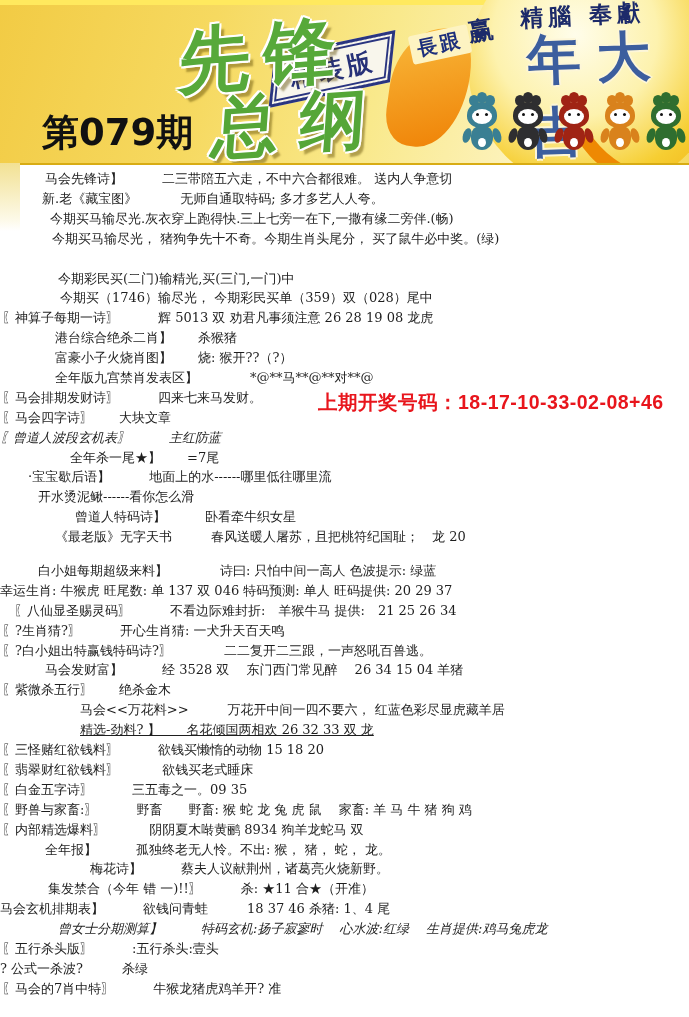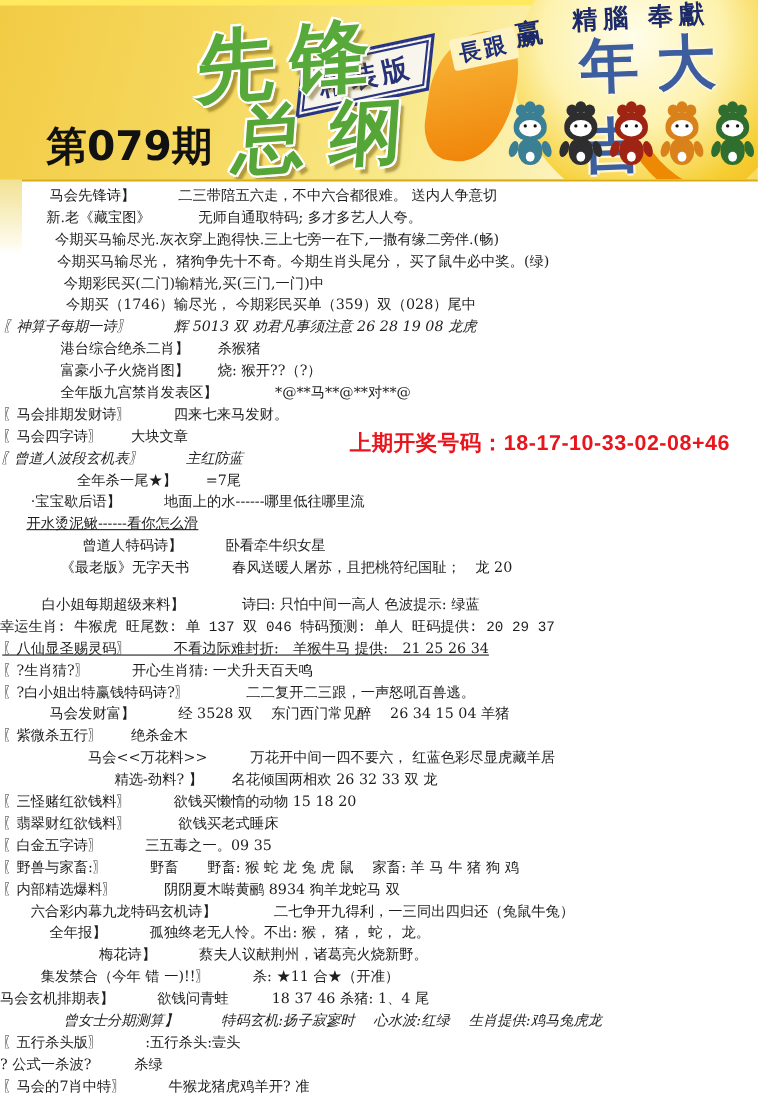--- a/index.html
+++ b/index.html
@@ -149,53 +149,52 @@
 
   <div class="left-edge"></div>
 
   <div class="prev-draw">上期开奖号码：18-17-10-33-02-08+46</div>
 
   <div class="body-lines">
       <div class="line" style="padding-left: 45px;">马会先锋诗】　　　二三带陪五六走，不中六合都很难。 送内人争意切</div>
       <div class="line" style="padding-left: 42px;">新.老《藏宝图》　　　 无师自通取特码; 多才多艺人人夸。</div>
       <div class="line" style="padding-left: 50px;">今期买马输尽光.灰衣穿上跑得快.三上七旁一在下,一撒有缘二旁伴.(畅)</div>
       <div class="line" style="padding-left: 52px;">今期买马输尽光， 猪狗争先十不奇。今期生肖头尾分， 买了鼠牛必中奖。(绿)</div>
-      <div class="line" style="padding-left: 58px;">今期彩民买(二门)输精光,买(三门,一门)中</div>
+      <div class="line" style="padding-left: 58px; margin-top: 20px;">今期彩民买(二门)输精光,买(三门,一门)中</div>
       <div class="line" style="padding-left: 60px;">今期买（1746）输尽光， 今期彩民买单（359）双（028）尾中</div>
-      <div class="line" style="padding-left: 2px; font-style: italic;">〖神算子每期一诗〗　　　辉 5013 双 劝君凡事须注意 26 28 19 08 龙虎</div>
+      <div class="line" style="padding-left: 2px;">〖神算子每期一诗〗　　　辉 5013 双 劝君凡事须注意 26 28 19 08 龙虎</div>
       <div class="line" style="padding-left: 55px;">港台综合绝杀二肖】　　杀猴猪</div>
       <div class="line" style="padding-left: 55px;">富豪小子火烧肖图】　　烧: 猴开??（?）</div>
       <div class="line" style="padding-left: 55px;">全年版九宫禁肖发表区】　　　　*@**马**@**对**@</div>
       <div class="line" style="padding-left: 2px;">〖马会排期发财诗〗　　　四来七来马发财。</div>
       <div class="line" style="padding-left: 2px;">〖马会四字诗〗　　大块文章</div>
       <div class="line" style="padding-left: 0px; font-style: italic;">〖曾道人波段玄机表〗　　　主红防蓝</div>
       <div class="line" style="padding-left: 70px;">全年杀一尾★】　　=7尾</div>
       <div class="line" style="padding-left: 28px;">·宝宝歇后语】　　　地面上的水------哪里低往哪里流</div>
-      <div class="line" style="padding-left: 24px; text-decoration: underline;">开水烫泥鳅------看你怎么滑</div>
+      <div class="line" style="padding-left: 38px;">开水烫泥鳅------看你怎么滑</div>
       <div class="line" style="padding-left: 75px;">曾道人特码诗】　　　卧看牵牛织女星</div>
       <div class="line" style="padding-left: 55px;">《最老版》无字天书　　　春风送暖人屠苏，且把桃符纪国耻；　龙 20</div>
       <div class="line spacer" style="padding-left: 0px;"></div>
       <div class="line" style="padding-left: 38px;">白小姐每期超级来料】　　　　诗曰: 只怕中间一高人 色波提示: 绿蓝</div>
-      <div class="line" style="padding-left: 0px; font-family: Liberation Mono, monospace;">幸运生肖: 牛猴虎 旺尾数: 单 137 双 046 特码预测: 单人 旺码提供: 20 29 37</div>
-      <div class="line" style="padding-left: 2px; text-decoration: underline;">〖八仙显圣赐灵码〗　　　不看边际难封折:　羊猴牛马 提供:　21 25 26 34</div>
+      <div class="line" style="padding-left: 0px;">幸运生肖: 牛猴虎 旺尾数: 单 137 双 046 特码预测: 单人 旺码提供: 20 29 37</div>
+      <div class="line" style="padding-left: 14px;">〖八仙显圣赐灵码〗　　　不看边际难封折:　羊猴牛马 提供:　21 25 26 34</div>
       <div class="line" style="padding-left: 2px;">〖?生肖猜?〗　　　开心生肖猜: 一犬升天百天鸣</div>
       <div class="line" style="padding-left: 2px;">〖?白小姐出特赢钱特码诗?〗　　　　二二复开二三跟，一声怒吼百兽逃。</div>
       <div class="line" style="padding-left: 45px;">马会发财富】　　　经 3528 双　 东门西门常见醉　 26 34 15 04 羊猪</div>
       <div class="line" style="padding-left: 2px;">〖紫微杀五行〗　　绝杀金木</div>
       <div class="line" style="padding-left: 80px;">马会&lt;&lt;万花料&gt;&gt;　　　万花开中间一四不要六， 红蓝色彩尽显虎藏羊居</div>
-      <div class="line" style="padding-left: 104px;">精选-劲料? 】　　名花倾国两相欢 26 32 33 双 龙</div>
+      <div class="line" style="padding-left: 80px; text-decoration: underline;">精选-劲料? 】　　名花倾国两相欢 26 32 33 双 龙</div>
       <div class="line" style="padding-left: 2px;">〖三怪赌红欲钱料〗　　　欲钱买懒惰的动物 15 18 20</div>
       <div class="line" style="padding-left: 2px;">〖翡翠财红欲钱料〗　　　 欲钱买老式睡床</div>
       <div class="line" style="padding-left: 2px;">〖白金五字诗〗　　　三五毒之一。09 35</div>
       <div class="line" style="padding-left: 2px;">〖野兽与家畜:〗　　　野畜　　野畜: 猴 蛇 龙 兔 虎 鼠　 家畜: 羊 马 牛 猪 狗 鸡</div>
       <div class="line" style="padding-left: 2px;">〖内部精选爆料〗　　　 阴阴夏木啭黄鹂 8934 狗羊龙蛇马 双</div>
-      <div class="line" style="padding-left: 28px;">六合彩内幕九龙特码玄机诗】　　　　二七争开九得利，一三同出四归还（兔鼠牛兔）</div>
       <div class="line" style="padding-left: 45px;">全年报】　　　孤独终老无人怜。不出: 猴， 猪， 蛇， 龙。</div>
       <div class="line" style="padding-left: 90px;">梅花诗】　　　蔡夫人议献荆州，诸葛亮火烧新野。</div>
-      <div class="line" style="padding-left: 37px;">集发禁合（今年 错 一)!!〗　　　杀: ★11 合★（开准）</div>
+      <div class="line" style="padding-left: 48px;">集发禁合（今年 错 一)!!〗　　　杀: ★11 合★（开准）</div>
       <div class="line" style="">马会玄机排期表】　　　欲钱问青蛙　　　18 37 46 杀猪: 1、4 尾</div>
       <div class="line" style="padding-left: 58px; font-style: italic;">曾女士分期测算】　　　特码玄机:扬子寂寥时　 心水波:红绿　 生肖提供:鸡马兔虎龙</div>
       <div class="line" style="padding-left: 2px;">〖五行杀头版〗　　　:五行杀头:壹头</div>
       <div class="line" style="padding-left: 0px;">? 公式一杀波?　　　杀绿</div>
       <div class="line" style="padding-left: 2px;">〖马会的7肖中特〗　　　牛猴龙猪虎鸡羊开? 准</div>
     </div>
 
 </div>
 
 </body></html>

